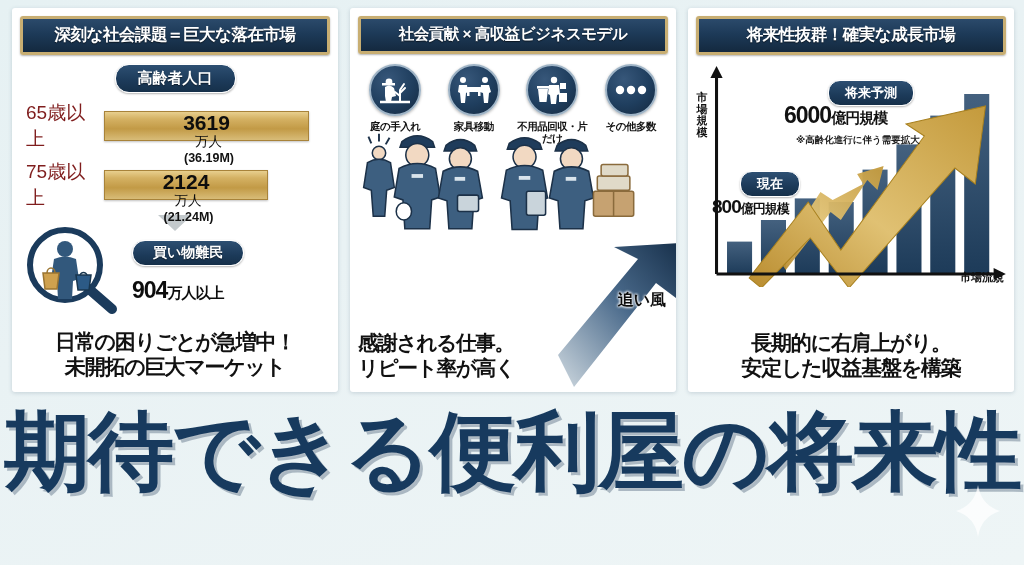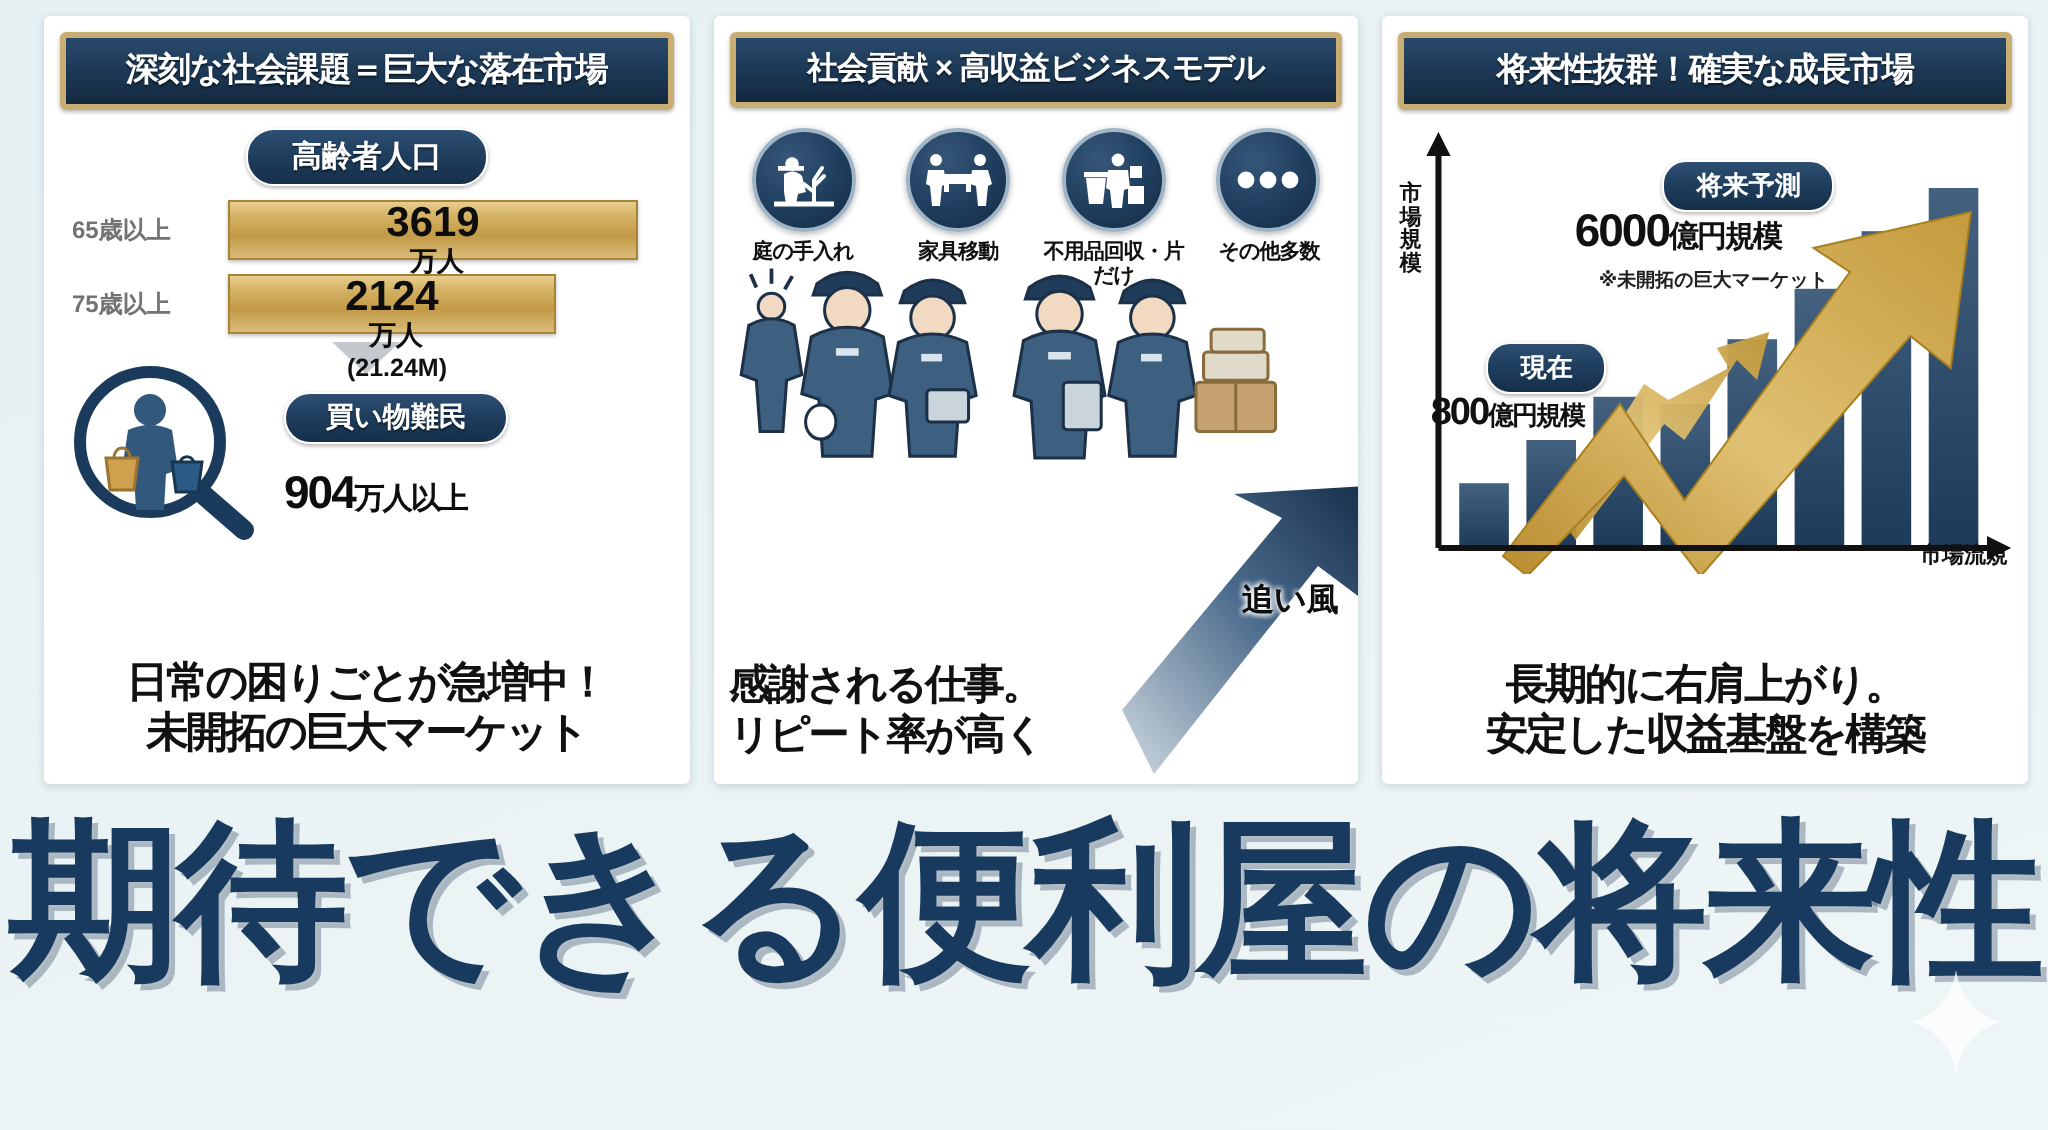--- a/index.html
+++ b/index.html
@@ -4,21 +4,21 @@
 <style>
   html,body{margin:0;padding:0;}
   body{
     width:1024px;height:565px;overflow:hidden;
     font-family:"Liberation Sans","DejaVu Sans",sans-serif;
     background:linear-gradient(160deg,#e6f1f3 0%,#e9f2f4 40%,#eef5f6 100%);
     position:relative;
   }
   .panels{
     position:absolute;left:0;top:0;width:1024px;height:392px;
-    display:flex;gap:12px;padding:8px 10px 0 22px;box-sizing:border-box;
+    display:flex;gap:12px;padding:8px 10px 0 12px;box-sizing:border-box;
   }
   .panel{
     position:relative;flex:1;background:#ffffff;
     border-radius:3px;overflow:hidden;
     box-shadow:0 1px 4px rgba(30,60,90,.18);
   }
   
   .phead-wrap{padding:8px 8px 0 8px;}
   .phead{
     background:linear-gradient(180deg,#2b4a6b 0%,#1d3a58 45%,#14293f 100%);
@@ -38,31 +38,31 @@
     display:inline-block;
     background:linear-gradient(180deg,#2d4f72 0%,#1c3a59 60%,#16304a 100%);
     color:#fff;font-weight:bold;font-size:15px;
     border-radius:14px;padding:4px 22px;
     border:1.5px solid #ffffff;
     box-shadow:0 1px 2px rgba(0,0,0,.3);
     text-shadow:0 1px 1px rgba(0,0,0,.5);
   }
   .pop-row{display:flex;align-items:center;margin:7px 0 0 14px;}
   .pop-label{
-    font-size:12px;font-weight:bold;color:#737373;width:78px;flex:none;
+    font-size:19px;font-weight:normal;color:#7f1d1d;width:78px;flex:none;
   }
   .gbar{
     height:30px;display:flex;align-items:center;
     background:linear-gradient(180deg,#e8cf8e 0%,#d4b163 25%,#c29a46 60%,#d8bc78 100%);
     border:1px solid #a8833a;
     box-shadow:0 1px 2px rgba(0,0,0,.25);
     padding:0 8px;box-sizing:border-box;flex-direction:column;
   }
   .gbar .big{font-size:21px;font-weight:bold;color:#0d0d0d;line-height:1;}
-  .gbar .unit{font-size:13.5px;font-weight:bold;color:#0d0d0d;margin-left:4px;}
+  .gbar .unit{font-size:13.5px;font-weight:normal;color:#0d0d0d;margin-left:4px;}
   .gbar .paren{font-size:12.5px;font-weight:bold;color:#111;margin-left:5px;}
   .downtri{
     width:0;height:0;border-left:17px solid transparent;border-right:17px solid transparent;
     border-top:16px solid #c3c9cc;margin:4px auto 0 auto;
   }
   .mag-row{display:flex;align-items:center;gap:6px;padding:0 6px;margin-top:-6px;}
   .refugee-txt{
     font-size:23px;font-weight:bold;color:#0d0d0d;letter-spacing:-1px;line-height:1.05;
   }
   .refugee-txt .sm{font-size:15px;}
@@ -386,21 +386,21 @@
 
     <div class="chip" style="left:52px;top:163px;">現在</div>
     <div class="val-now" style="left:24px;top:188px;">
       <span>800</span><span class="sm">億円規模</span>
     </div>
 
     <div class="chip" style="left:140px;top:72px;">将来予測</div>
     <div class="val-fut" style="left:96px;top:94px;">
       <span>6000</span><span class="sm">億円規模</span>
     </div>
-    <div class="note" style="left:108px;top:126px;">※未開拓の巨大マーケット</div>
+    <div class="note" style="left:108px;top:126px;">※高齢化進行に伴う需要拡大</div>
 
     <div class="p3-bottom">
       <div>長期的に右肩上がり。</div>
       <div>安定した収益基盤を構築</div>
     </div>
   </div>
 </div>
 
 <div class="bigtitle">期待できる便利屋の将来性</div>
 

